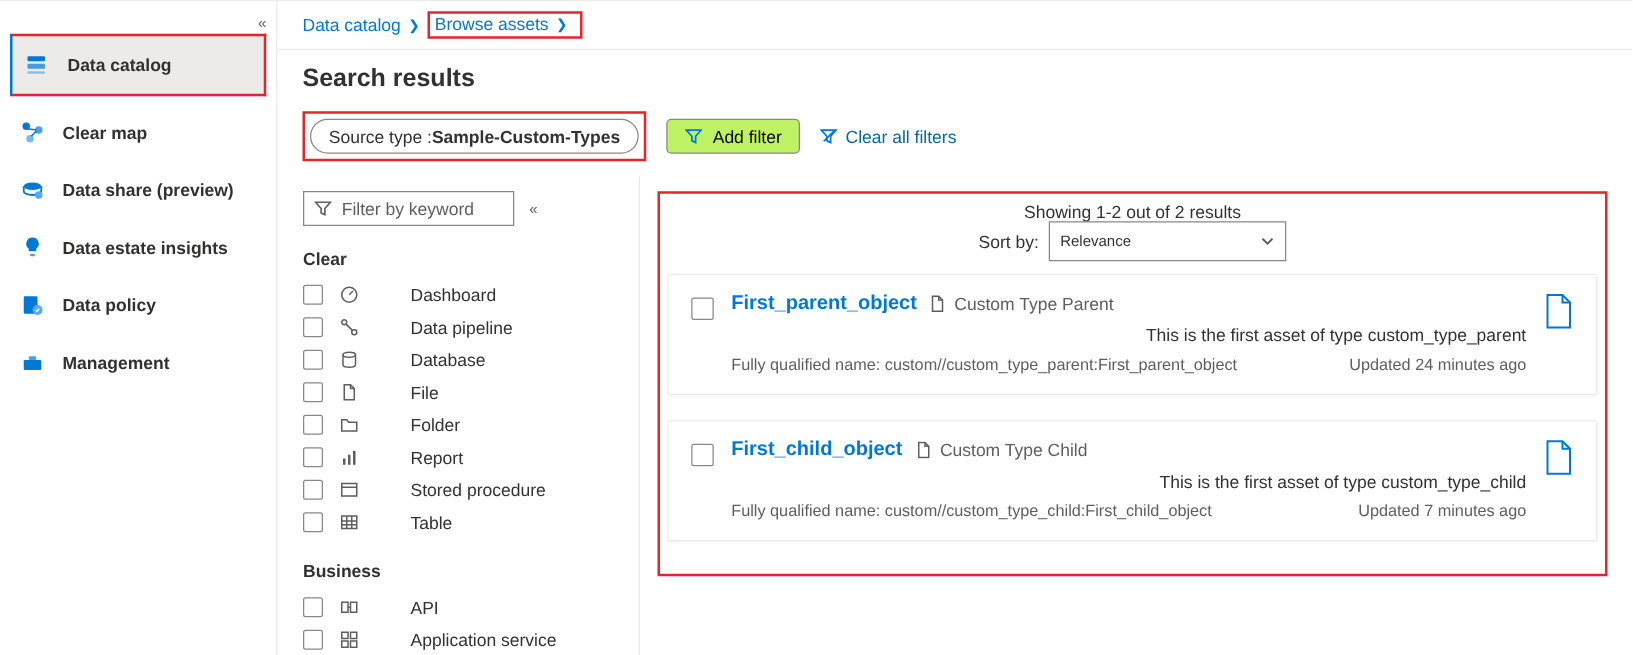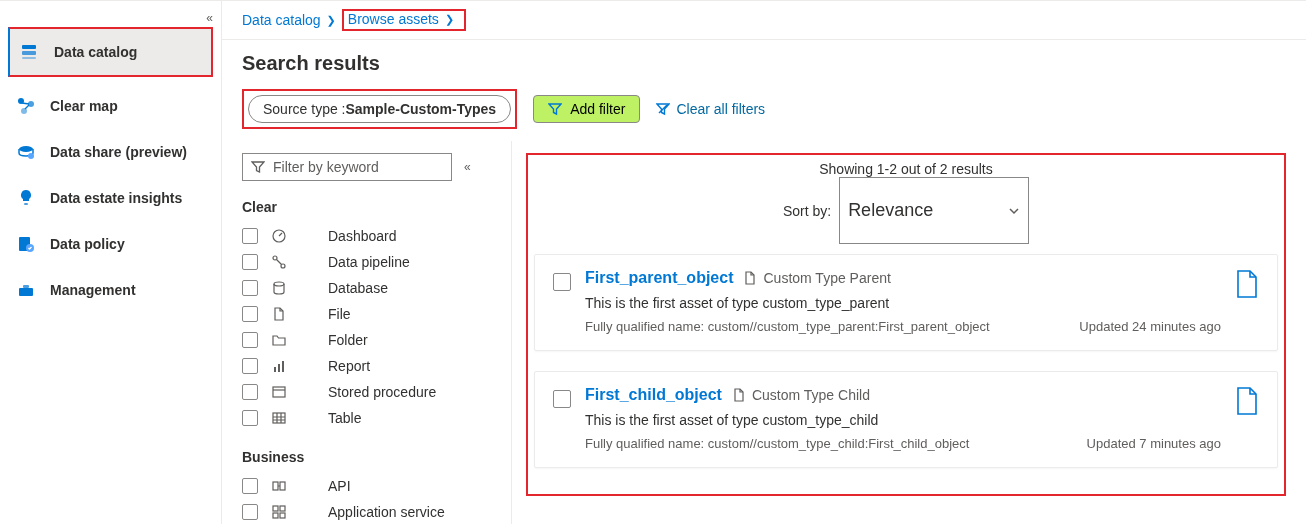--- a/index.html
+++ b/index.html
@@ -27,38 +27,38 @@
   .filter-bar { display:flex; align-items:center; gap:16px; padding:0 20px 12px 20px; }
   .pill { border:1px solid #8a8886; border-radius:16px; padding:5px 14px; font-size:14px; display:flex; align-items:center; }
   .pill .bold { font-weight:600; }
   .btn-outline { border:1px solid #8a8886; border-radius:4px; padding:5px 14px; background:#bef264; display:flex; align-items:center; gap:8px; cursor:pointer; font-size:14px; }
   .link-btn { color:#0369a1; display:flex; align-items:center; gap:6px; cursor:pointer; font-size:14px; }
 
   .content-row { display:flex; flex:1; overflow:hidden; }
 
   
   .filter-panel { width:290px; border-right:1px solid #edebe9; padding:12px 12px 12px 20px; overflow:auto; }
-  .filter-search { display:flex; align-items:center; gap:8px; border:1px solid #8a8886; padding:5px 8px; width:210px; color:#605e5c; }
+  .filter-search { display:flex; align-items:center; gap:8px; border:1px solid #8a8886; padding:5px 8px; width:169px; color:#605e5c; }
   .collapse-toggle2 { display:inline-block; margin-left:12px; font-size:12px; color:#605e5c; cursor:pointer; }
   .section-title { font-weight:600; margin:18px 0 8px 0; }
   .facet { display:flex; align-items:center; gap:12px; padding:5px 0; cursor:pointer; }
   .facet .chk { width:16px; height:16px; border:1px solid #8a8886; border-radius:2px; }
   .facet .ficon { width:18px; display:flex; justify-content:center; color:#605e5c; }
   .facet .flabel { font-size:14px;margin-left:28px; }
 
   
   .results-panel { flex:1; padding:12px 20px 12px 14px; overflow:auto; }
   .results-area { padding:6px; }
   .results-header { display:flex; align-items:center; justify-content:space-between; margin-bottom:10px;flex-direction:column; }
   .sort-group { display:flex; align-items:center; gap:8px; }
-  .select { border:1px solid #8a8886; padding:22px 8px; display:flex; align-items:center; justify-content:space-between; width:190px; cursor:pointer; font-size:18px; }
+  .select { border:1px solid #8a8886; padding:8px 8px; display:flex; align-items:center; justify-content:space-between; width:190px; cursor:pointer; font-size:12px; }
 
   .result-card { border:1px solid #edebe9; border-radius:2px; padding:14px 18px 16px 18px; margin-bottom:20px; display:flex; gap:14px; box-shadow:0 1px 2px rgba(0,0,0,0.04); }
   .result-check { width:18px; height:18px; border:1px solid #8a8886; border-radius:2px; margin-top:4px; cursor:pointer; flex:none;}
-  .result-body { flex:1; }
+  .result-body { flex:1;text-align:right; }
   .result-title-row { display:flex; align-items:center; gap:10px; }
   .result-title { color:#0078d4; font-size:16px; font-weight:600; cursor:pointer; }
   .result-type { font-size:14px; color:#605e5c; display:flex; align-items:center; gap:6px; }
   .result-desc { margin-top:8px; font-size:14px; }
   .result-meta { margin-top:8px; font-size:13px; color:#605e5c; display:flex; justify-content:space-between; align-items:center; }
   .file-icon { width:24px; height:30px; color:#0078d4; }
 
   svg { display:block; }
 </style>
 </head>

